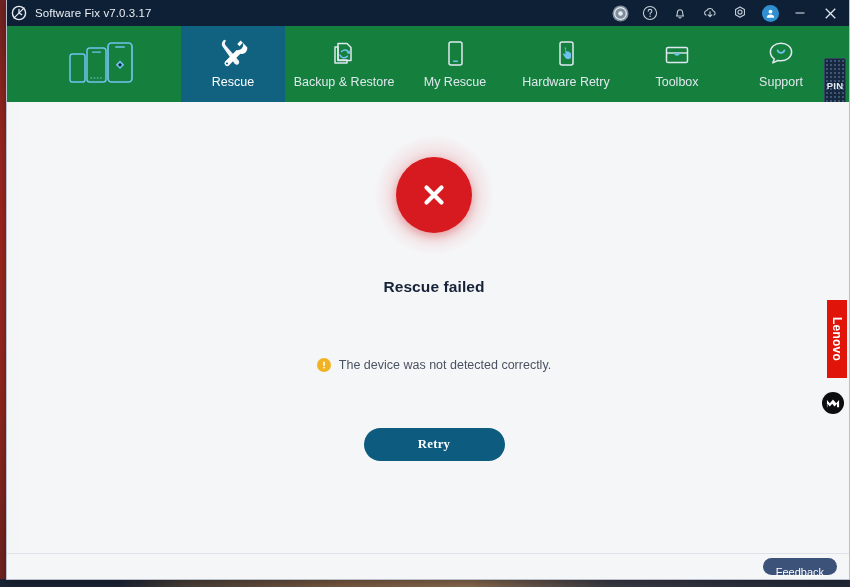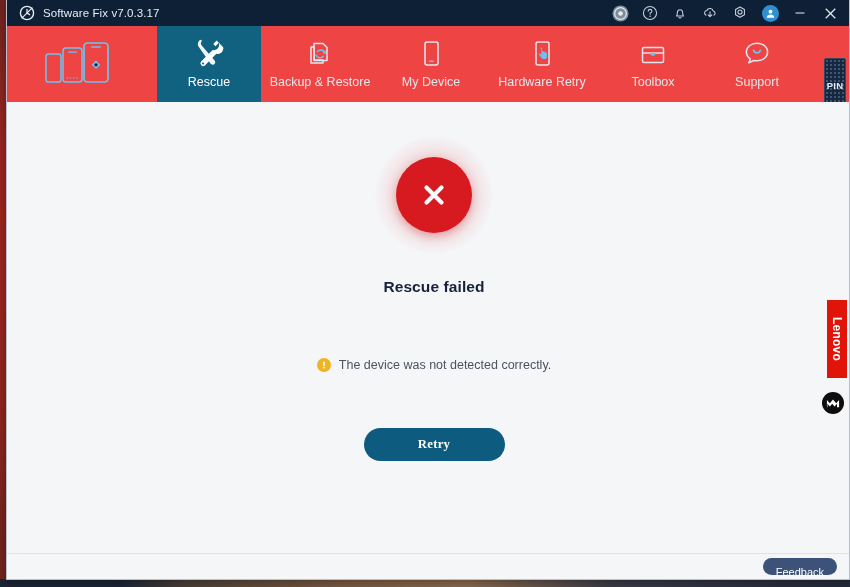--- a/index.html
+++ b/index.html
@@ -42,21 +42,21 @@
     box-shadow: 0 2px 10px rgba(0,0,0,.35);
   }
 
   
   .titlebar {
     height: 26px;
     background: #0d2036;
     display: flex;
     align-items: center;
     flex: 0 0 26px;
-    padding-left: 12px;
+    padding-left: 4px;
     position: relative;
     text-align: center;
   }
   .title-app-icon {
     width: 16px; height: 16px;
     margin-right: 8px;
     display: block;
   }
   .title-text {
     color: #e8edf3;
@@ -85,24 +85,25 @@
     width: 30px; height: 26px;
     display: flex; align-items: center; justify-content: center;
     color: #d6dce4;
   }
   .win-btn.close { width: 34px; padding-right: 4px; }
 
   
   .navbar {
     height: 76px;
     flex: 0 0 76px;
-    background: #ef4444;
+    background: #15803d;
     display: flex;
     align-items: stretch;
     position: relative;
+    padding-left: 24px;
   }
   .brand-logo {
     width: 150px;
     display: flex;
     align-items: center;
     justify-content: center;
   }
   .nav-tab {
     width: 104px;
     display: flex;
@@ -375,21 +376,21 @@
       <div class="nav-label">Backup &amp; Restore</div>
     </div>
 
     <div class="nav-tab">
       <div class="nav-icon">
         <svg width="24" height="28" viewBox="0 0 24 28">
           <rect x="6" y="2" width="13" height="23" rx="2" fill="none" stroke="#dfe8f0" stroke-width="1.5"></rect>
           <rect x="10" y="20.6" width="5" height="1.3" rx=".65" fill="#6fc2ee"></rect>
         </svg>
       </div>
-      <div class="nav-label">My Device</div>
+      <div class="nav-label">My Rescue</div>
     </div>
 
     <div class="nav-tab wide">
       <div class="nav-icon">
         <svg width="24" height="28" viewBox="0 0 24 28">
           <rect x="6" y="2" width="13" height="23" rx="2" fill="none" stroke="#dfe8f0" stroke-width="1.5"></rect>
           <path d="M11.4 8.5v6.2l-1.3-1.1c-.6-.5-1.5.3-1 1l2.4 3.3c.5.7 1.2 1 2 1h1.6c1.1 0 1.9-.8 1.9-1.9v-3.4c0-.5-.4-.9-.9-.9h-.5v-.4c0-.5-.4-.9-.9-.9s-.9.4-.9.9V12c0-.5-.4-.9-.9-.9s-.8.4-.8.9V8.5c0-.5-.4-1-.9-1s-.8.5-.8 1z" fill="#6fc2ee"></path>
         </svg>
       </div>
       <div class="nav-label">Hardware Retry</div>

